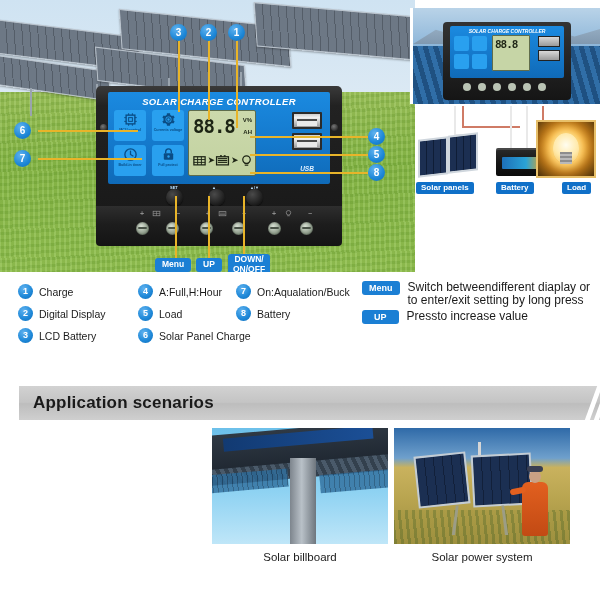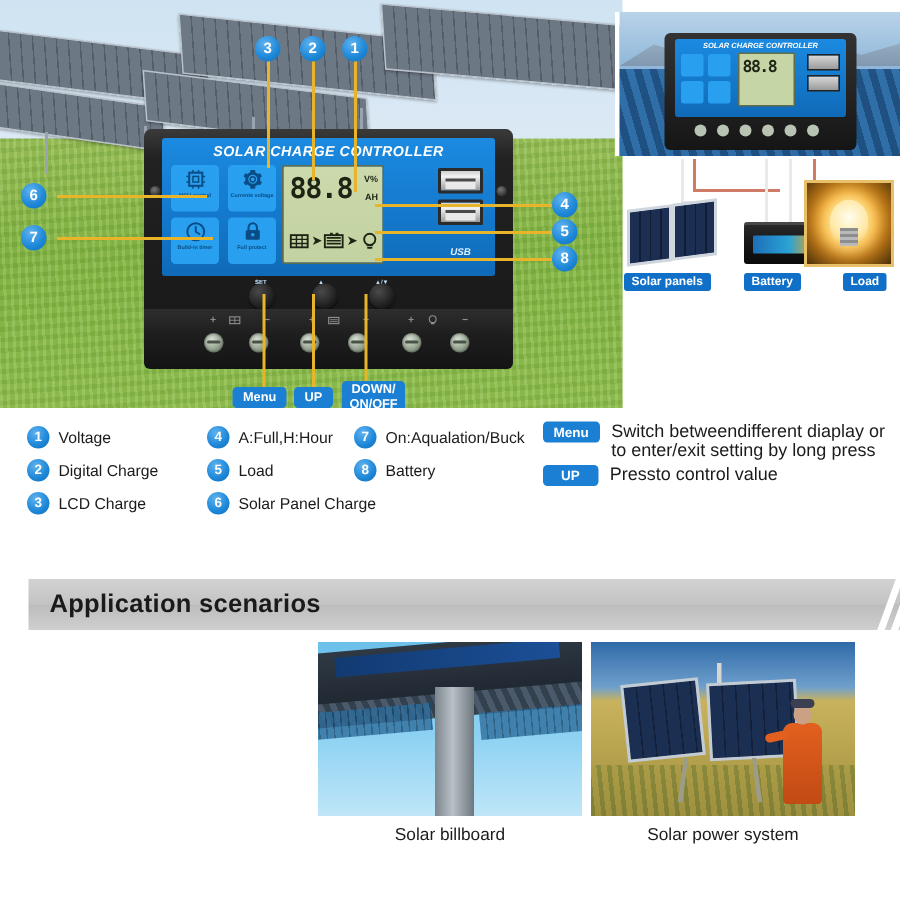--- a/index.html
+++ b/index.html
@@ -541,29 +541,29 @@
     <div class="btn-callout" style="left:196px;top:258px;">UP</div>
     <div class="btn-callout" style="left:228px;top:254px;padding:1px 5px;">
       <span>DOWN/</span><br>
       <span>ON/OFF</span>
     </div>
   </div>
 
   <div class="legend">
     <div class="lg-item" style="left:18px;top:8px;">
       <span class="lg-num">1</span>
-      <span class="lg-txt">Voltage</span>
+      <span class="lg-txt">Charge</span>
     </div>
     <div class="lg-item" style="left:18px;top:30px;">
       <span class="lg-num">2</span>
-      <span class="lg-txt">Digital Charge</span>
+      <span class="lg-txt">Digital Display</span>
     </div>
     <div class="lg-item" style="left:18px;top:52px;">
       <span class="lg-num">3</span>
-      <span class="lg-txt">LCD Charge</span>
+      <span class="lg-txt">LCD Battery</span>
     </div>
 
     <div class="lg-item" style="left:138px;top:8px;">
       <span class="lg-num">4</span>
       <span class="lg-txt">A:Full,H:Hour</span>
     </div>
     <div class="lg-item" style="left:138px;top:30px;">
       <span class="lg-num">5</span>
       <span class="lg-txt">Load</span>
     </div>
@@ -580,21 +580,21 @@
       <span class="lg-num">8</span>
       <span class="lg-txt">Battery</span>
     </div>
 
     <div class="instr" style="left:362px;top:5px;width:234px;">
       <span class="instr-key">Menu</span>
       <span class="instr-txt">Switch betweendifferent diaplay or to enter/exit setting by long press</span>
     </div>
     <div class="instr" style="left:362px;top:34px;width:234px;">
       <span class="instr-key" style="padding:1px 12px;">UP</span>
-      <span class="instr-txt">Pressto control value</span>
+      <span class="instr-txt">Pressto increase value</span>
     </div>
   </div>
 
   <div class="app-sec">
     <div class="app-banner">
       <div class="app-banner-title">Application scenarios</div>
       <div class="app-slash">
         <i style="left:0;"></i>
           <i style="left:9px;"></i>
       </div>

